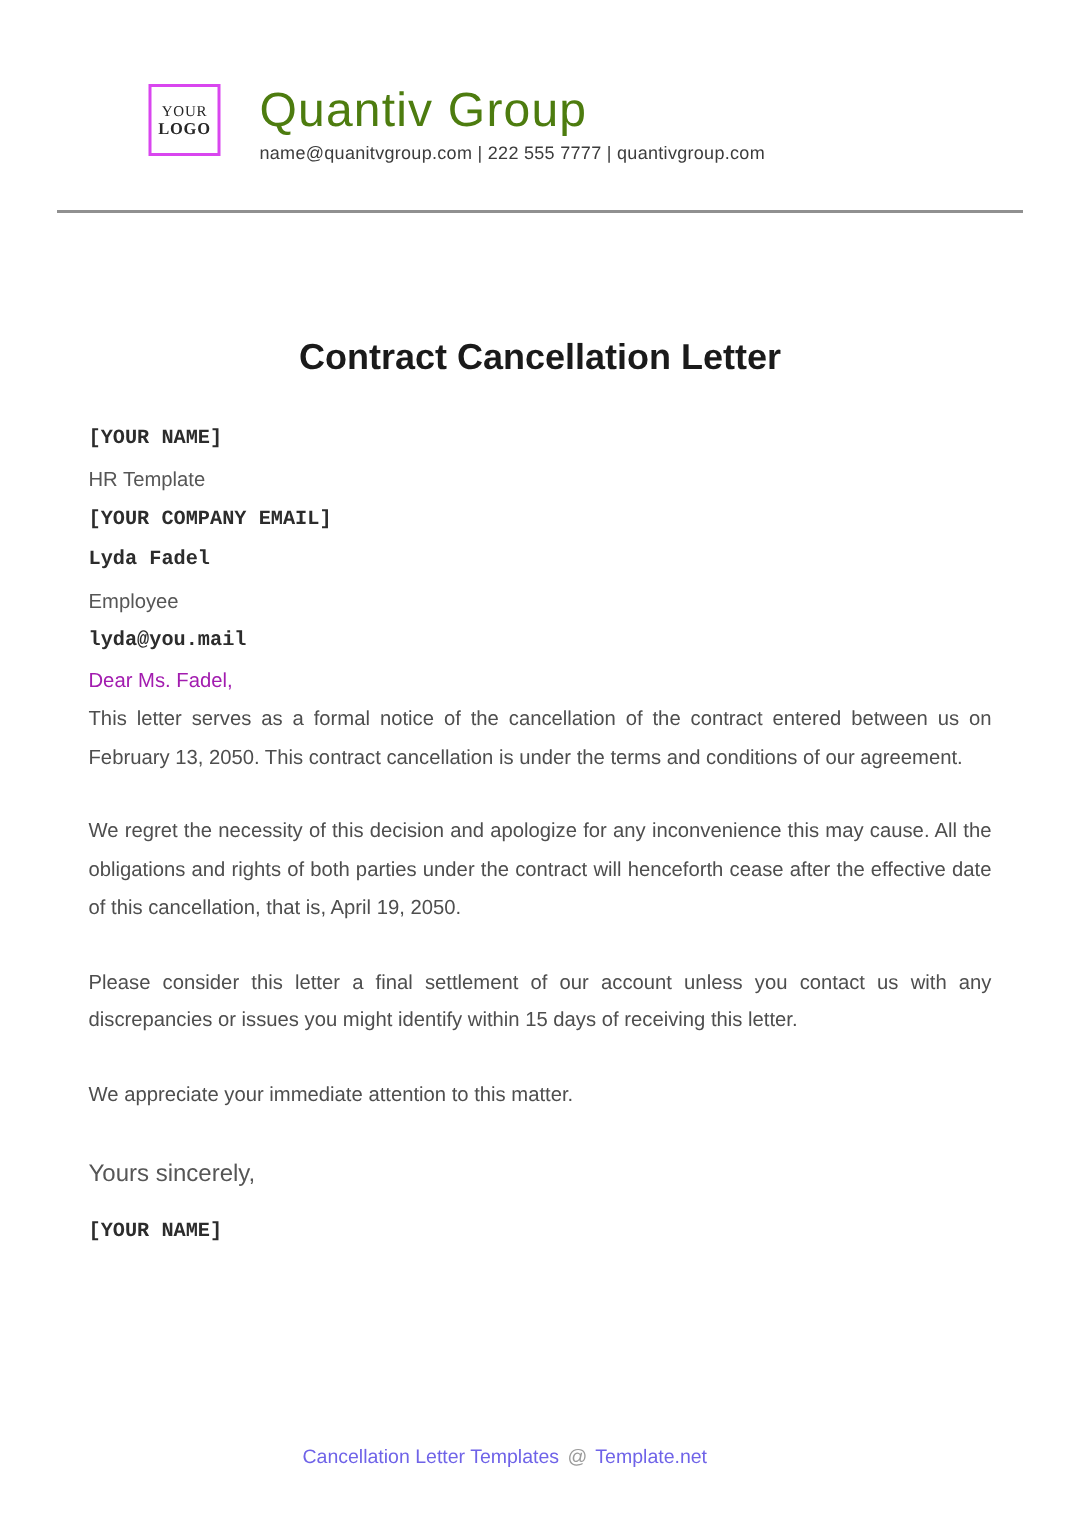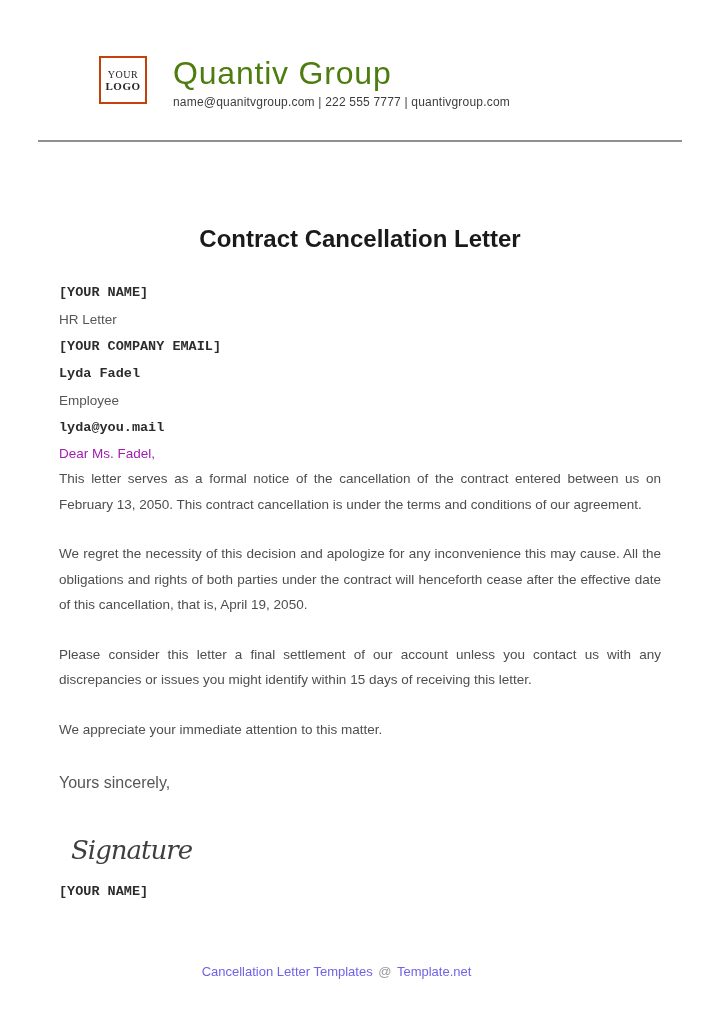--- a/index.html
+++ b/index.html
@@ -21,21 +21,21 @@
   .letterhead {
     position: absolute;
     top: 56px;
     left: 99px;
     display: flex;
     align-items: flex-start;
   }
   .logo-box {
     width: 44px;
     height: 44px;
-    border: 2px solid #c2410c;
+    border: 2px solid #d946ef;
     display: flex;
     flex-direction: column;
     align-items: center;
     justify-content: center;
     font-family: "Liberation Serif", serif;
     color: #262626;
     flex: 0 0 auto;
   }
   .logo-your {
     font-size: 10px;
@@ -165,35 +165,34 @@
       <div class="brand-contact">name@quanitvgroup.com | 222 555 7777 | quantivgroup.com</div>
     </div>
   </div>
 
   <div class="divider"></div>
 
   <div class="content">
     <h1 class="title">Contract Cancellation Letter</h1>
 
     <div class="info-line bold">[YOUR NAME]</div>
-    <div class="info-line">HR Letter</div>
+    <div class="info-line">HR Template</div>
     <div class="info-line bold">[YOUR COMPANY EMAIL]</div>
     <div class="info-line bold">Lyda Fadel</div>
     <div class="info-line">Employee</div>
     <div class="info-line bold">lyda@you.mail</div>
 
     <div class="salutation">Dear Ms. Fadel,</div>
 
     <p class="para">This letter serves as a formal notice of the cancellation of the contract entered between us on February 13, 2050. This contract cancellation is under the terms and conditions of our agreement.</p>
     <p class="para">We regret the necessity of this decision and apologize for any inconvenience this may cause. All the obligations and rights of both parties under the contract will henceforth cease after the effective date of this cancellation, that is, April 19, 2050.</p>
     <p class="para">Please consider this letter a final settlement of our account unless you contact us with any discrepancies or issues you might identify within 15 days of receiving this letter.</p>
     <p class="para last">We appreciate your immediate attention to this matter.</p>
 
     <div class="closing">Yours sincerely,</div>
-    <div class="signature">Signature</div>
     <div class="signer bold">[YOUR NAME]</div>
   </div>
 
   <div class="footer">
     <a class="footer-link"><span>Cancellation Letter Templates</span> <span class="footer-at">@</span> <span>Template.net</span></a>
   </div>
 
 </div>
 
 </body></html>

